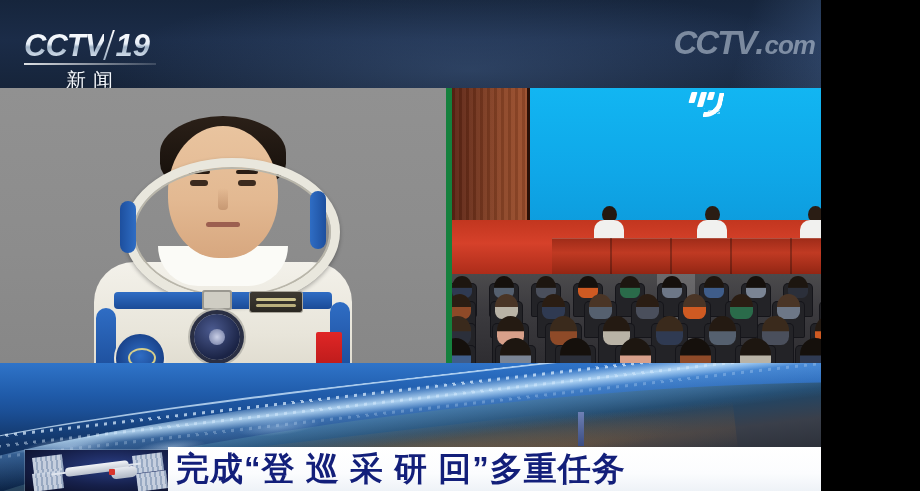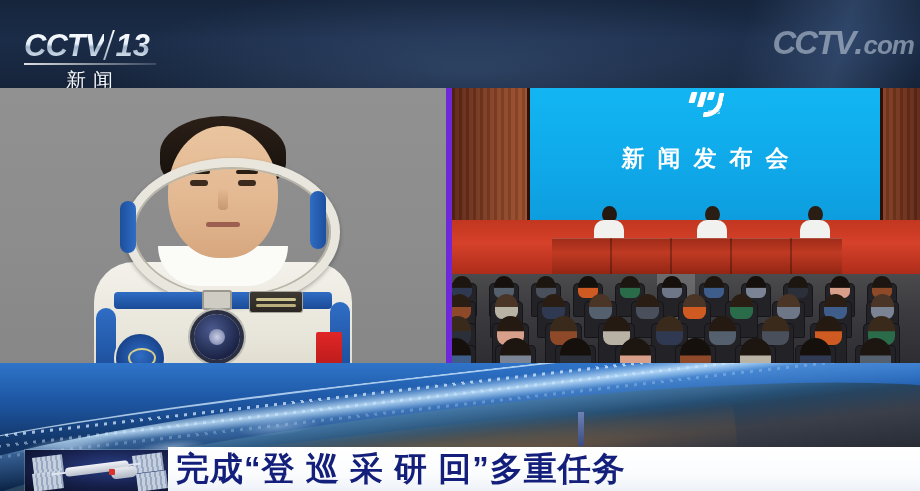--- a/index.html
+++ b/index.html
@@ -1,18 +1,18 @@
 <!DOCTYPE html>
 <html><head>
 <meta charset="utf-8">
 <style>
   html,body{margin:0;padding:0;background:#000;}
   body{font-family:"Liberation Sans","DejaVu Sans",sans-serif;}
-  #screen{position:relative;width:920px;height:491px;overflow:hidden;
-    background:#6d28d9;}
+  #screen{position:relative;width:821px;height:491px;overflow:hidden;
+    background:#15803d;}
 
   
   .starfield{position:absolute;left:0;top:0;width:920px;height:88px;
     background:
       radial-gradient(1px 1px at 120px 20px, rgba(255,255,255,.75), transparent 60%),
       radial-gradient(1px 1px at 210px 56px, rgba(255,255,255,.55), transparent 60%),
       radial-gradient(1px 1px at 330px 14px, rgba(255,255,255,.65), transparent 60%),
       radial-gradient(1px 1px at 395px 68px, rgba(255,255,255,.45), transparent 60%),
       radial-gradient(1px 1px at 460px 34px, rgba(255,255,255,.70), transparent 60%),
       radial-gradient(1px 1px at 520px 72px, rgba(255,255,255,.40), transparent 60%),
@@ -220,21 +220,21 @@
 <body>
 
 <div id="screen">
 
   <div class="starfield"></div>
 
   <div class="cctv-logo">
     <div class="row1">
       <div class="logo-txt">CCTV</div>
       <div class="logo-slash"></div>
-      <div class="logo-num">13</div>
+      <div class="logo-num">19</div>
     </div>
     <div class="logo-underline"></div>
     <div class="logo-sub">新闻</div>
   </div>
 
   <div class="cctv-com">
     <div class="big">CCTV</div>
     <div class="dot">.</div>
     <div class="com">com</div>
   </div>
@@ -270,21 +270,20 @@
   <div class="panel-right">
     <div class="wall"></div>
     <div class="ledscreen">
       <div class="cms-logo">
         <div class="b1"></div>
         <div class="b2"></div>
         <div class="b3"></div>
         <div class="swoosh"></div>
         <div class="cap">CMS</div>
       </div>
-      <div class="led-l2">新闻发布会</div>
     </div>
     <div class="stage"></div>
     <div class="speaker sp1">
       <div class="hd"></div>
       <div class="sh"></div>
     </div>
     <div class="speaker sp2">
       <div class="hd"></div>
       <div class="sh"></div>
     </div>

